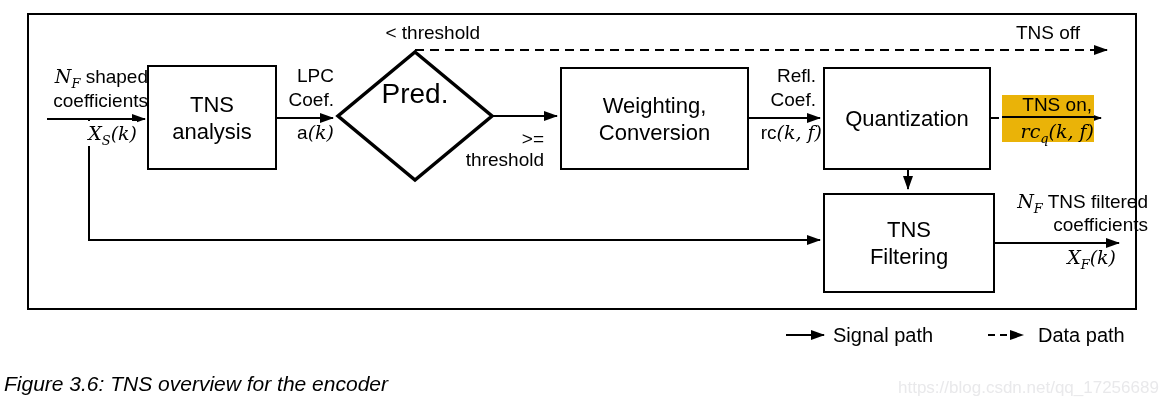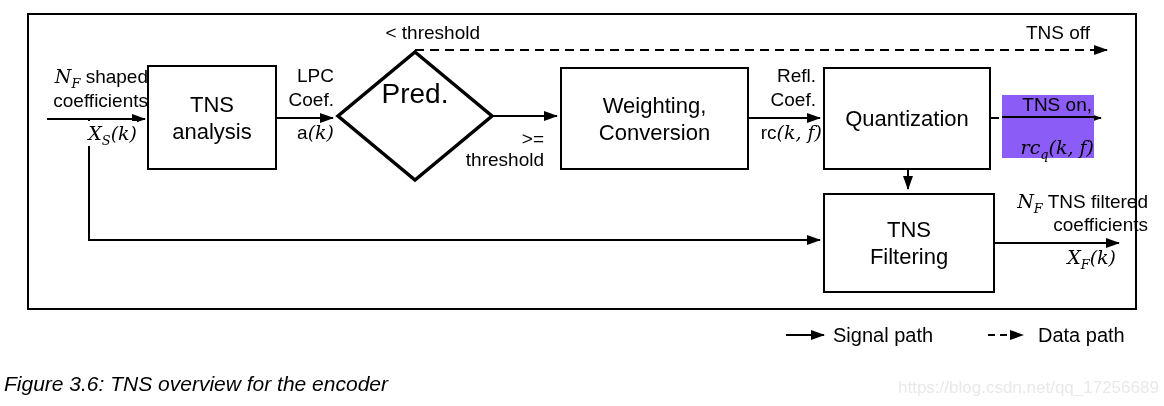--- a/index.html
+++ b/index.html
@@ -105,25 +105,25 @@
   </div>
 
   <div class="lbl" style="left:750px;top:64px;width:66px">
     <div>Refl.</div>
     <div>Coef.</div>
   </div>
   <div class="lbl" style="left:746px;top:120px;width:76px">
     <span>rc</span><span class="mv">(k, f)</span>
   </div>
 
-  <div class="lbl" style="left:1006px;top:21px;width:84px;text-align:right">TNS off</div>
+  <div class="lbl" style="left:1006px;top:21px;width:84px;text-align:center">TNS off</div>
 
-  <div class="lbl" style="left:1002px;top:95px;width:92px;background:#8b5cf6;line-height:20px">
+  <div class="lbl" style="left:1002px;top:95px;width:92px;background:#eab308;line-height:20px">
     <div class="frac-top">TNS on,</div>
-    <div style="padding-top:19px"><span class="mv">rc</span><sub class="mv">q</sub><span class="mv">(k, f)</span></div>
+    <div style="padding-top:3px"><span class="mv">rc</span><sub class="mv">q</sub><span class="mv">(k, f)</span></div>
   </div>
 
   <div class="lbl" style="left:996px;top:190px;width:152px;line-height:23px">
     <div><span class="mv">N</span><sub class="mv">F</sub><span> TNS filtered</span></div>
     <div>coefficients</div>
   </div>
   <div class="lbl" style="left:1030px;top:245px;width:86px">
     <span class="mv">X</span><sub class="mv">F</sub><span class="mv">(k)</span>
   </div>
 

